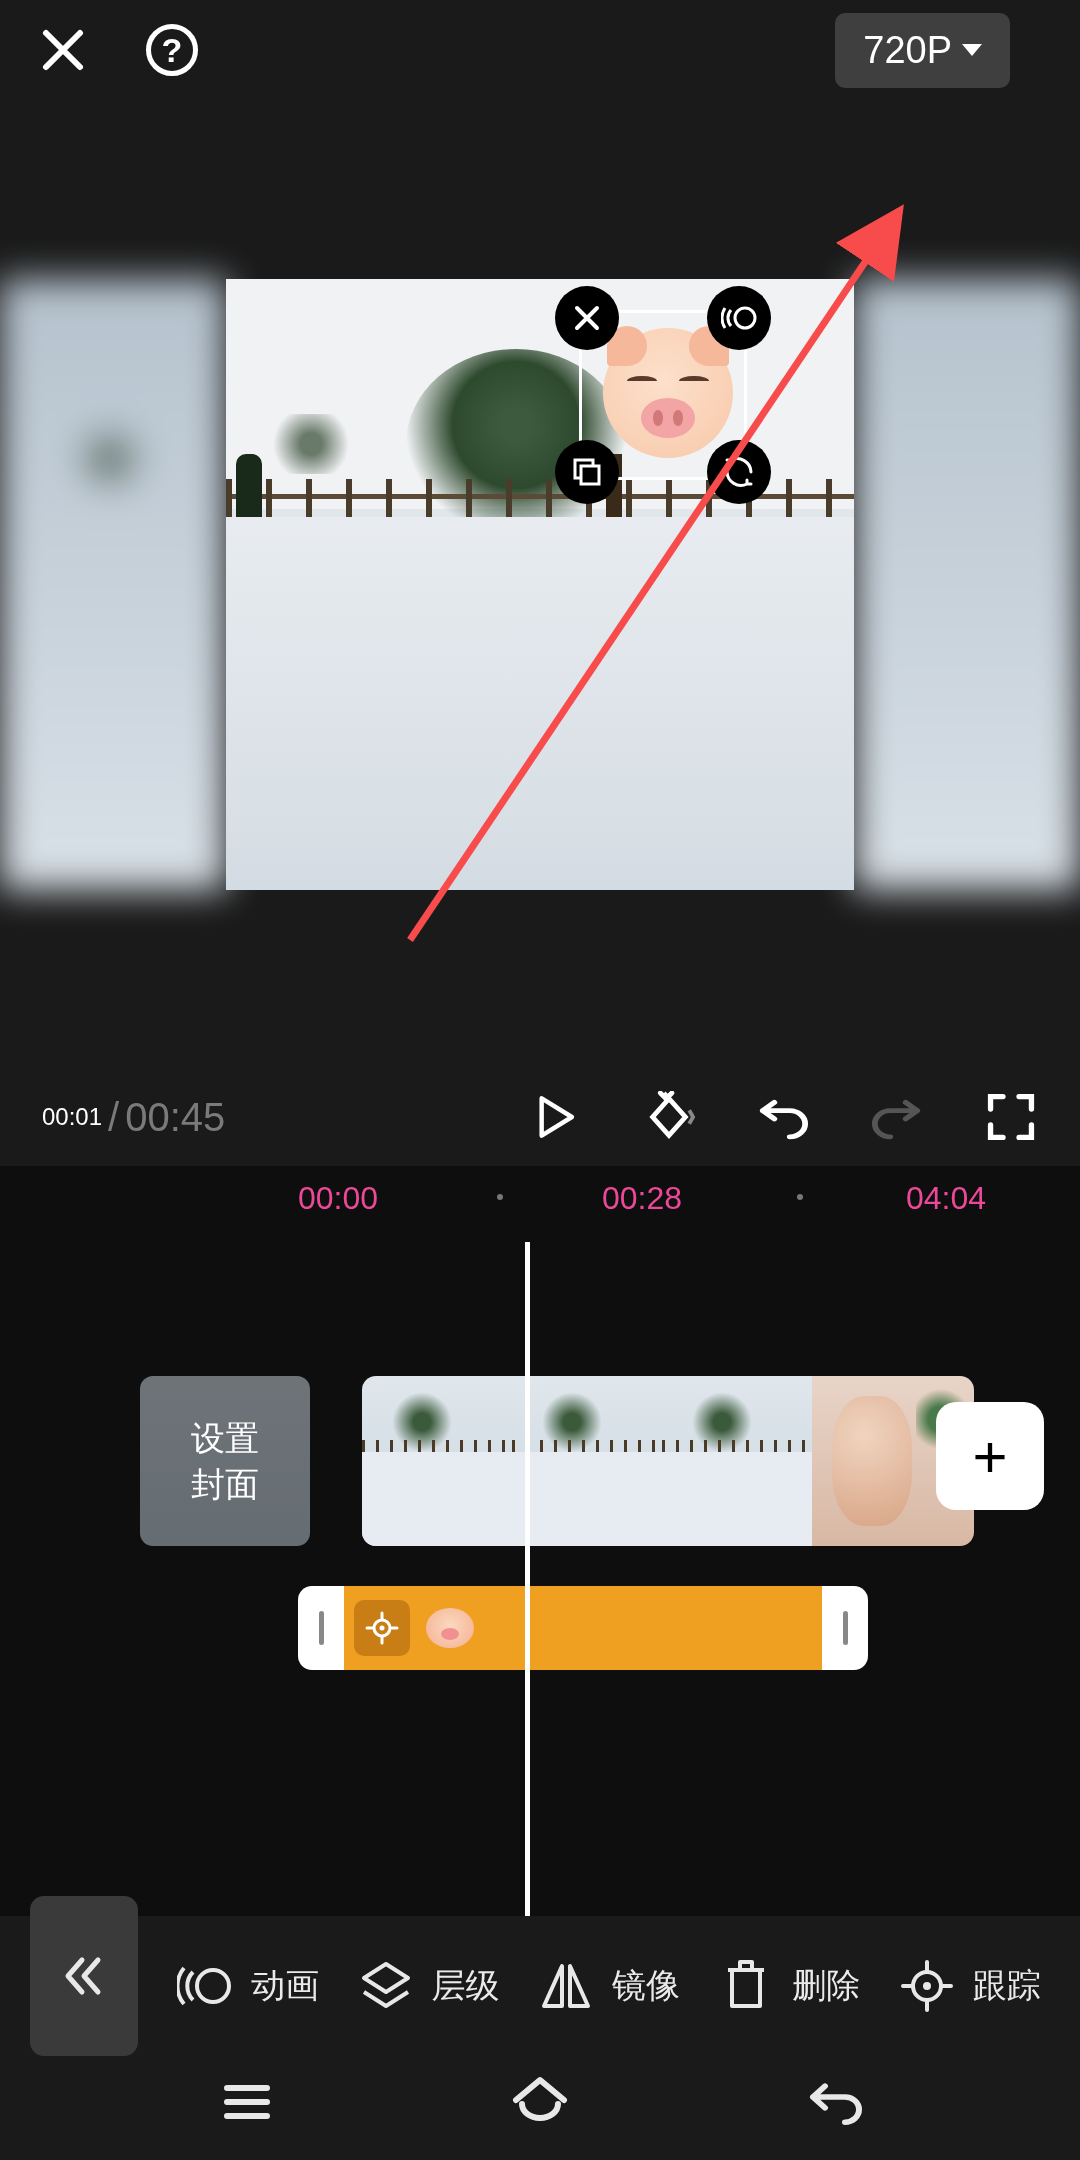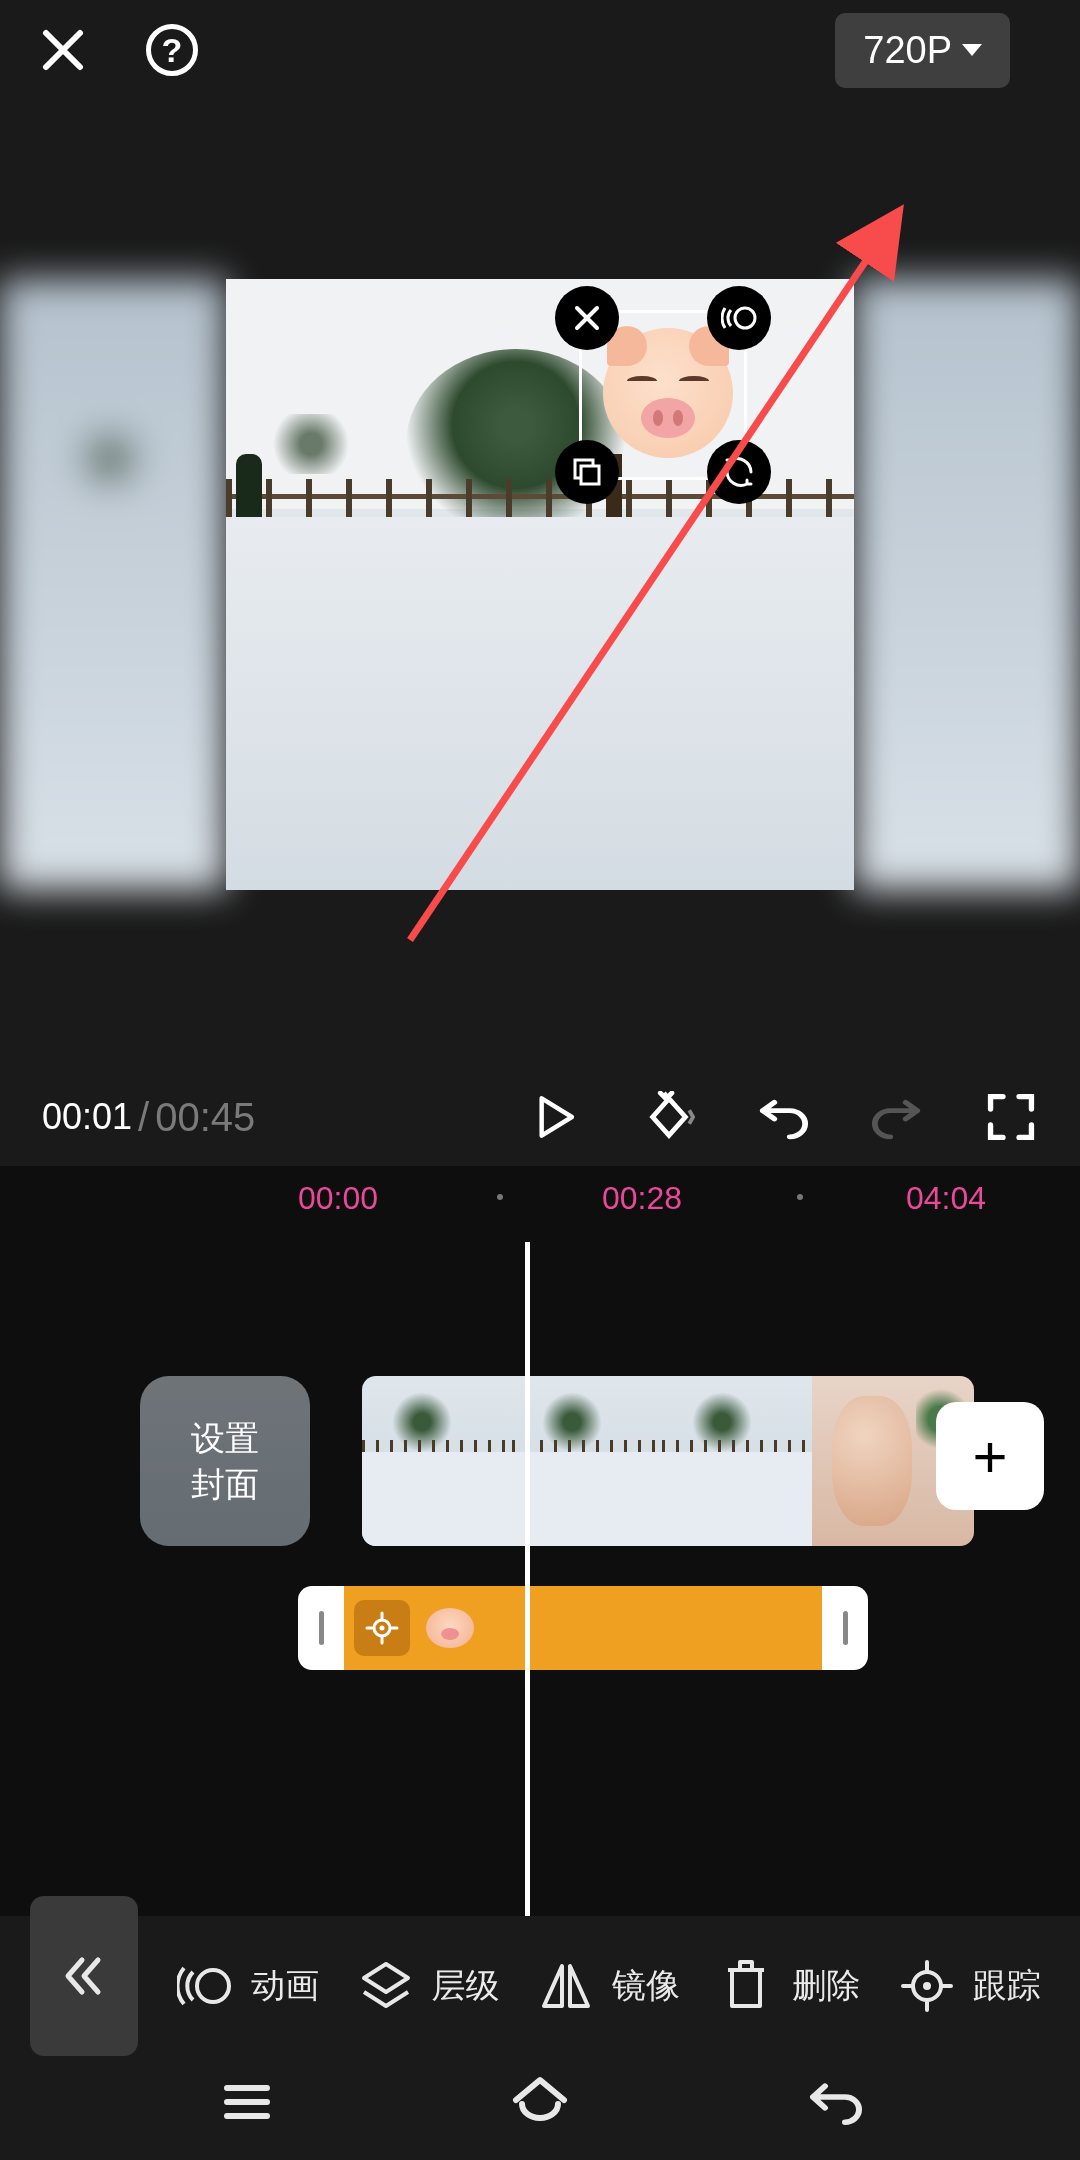--- a/index.html
+++ b/index.html
@@ -142,21 +142,21 @@
   .arrow-svg { position:absolute; left:395px; top:195px; width:540px; height:760px; pointer-events:none; }
 
   
   .transport {
     position:absolute;
     top: 1072px; left:0; width:100%;
     height: 90px;
     display:flex; align-items:center;
     padding: 0 42px;
   }
-  .time-cur { font-size:36px; color:#fff; }
+  .time-cur { font-size:24px; color:#fff; }
   .time-sep { font-size:40px; color:#7a7a7a; margin:0 6px; }
   .time-tot { font-size:40px; color:#7a7a7a; }
   .t-spacer { flex:1; }
   .t-btn { width:54px; height:54px; margin-left:60px; display:flex;align-items:center;justify-content:center; }
   .t-btn.disabled svg { stroke:#555; }
 
   
   .timeline {
     position:absolute; top:1166px; left:0; width:100%; height:750px;
     background:#0e0e0e;
@@ -172,21 +172,21 @@
     position:absolute; left:6px; top:252px;
     display:flex; flex-direction:column; align-items:center; gap:12px;
     color:#ccc; font-size:30px;
   }
   .cover-btn {
     position: absolute;
     left: 140px;
     top: 210px;
     width: 170px;
     height: 170px;
-    border-radius: 29px;
+    border-radius: 13px;
     background: linear-gradient(rgba(0,0,0,.45),rgba(0,0,0,.45)),
                 linear-gradient(#c8d2da, #b8c6d0);
     display:flex; flex-direction:column; align-items:center; justify-content:center;
     font-size:34px; line-height:46px;
   }
 
   .clips {
     position:absolute; left:362px; top:210px; height:170px; width:612px;
     display:flex; border-radius:14px; overflow:hidden;
   }

